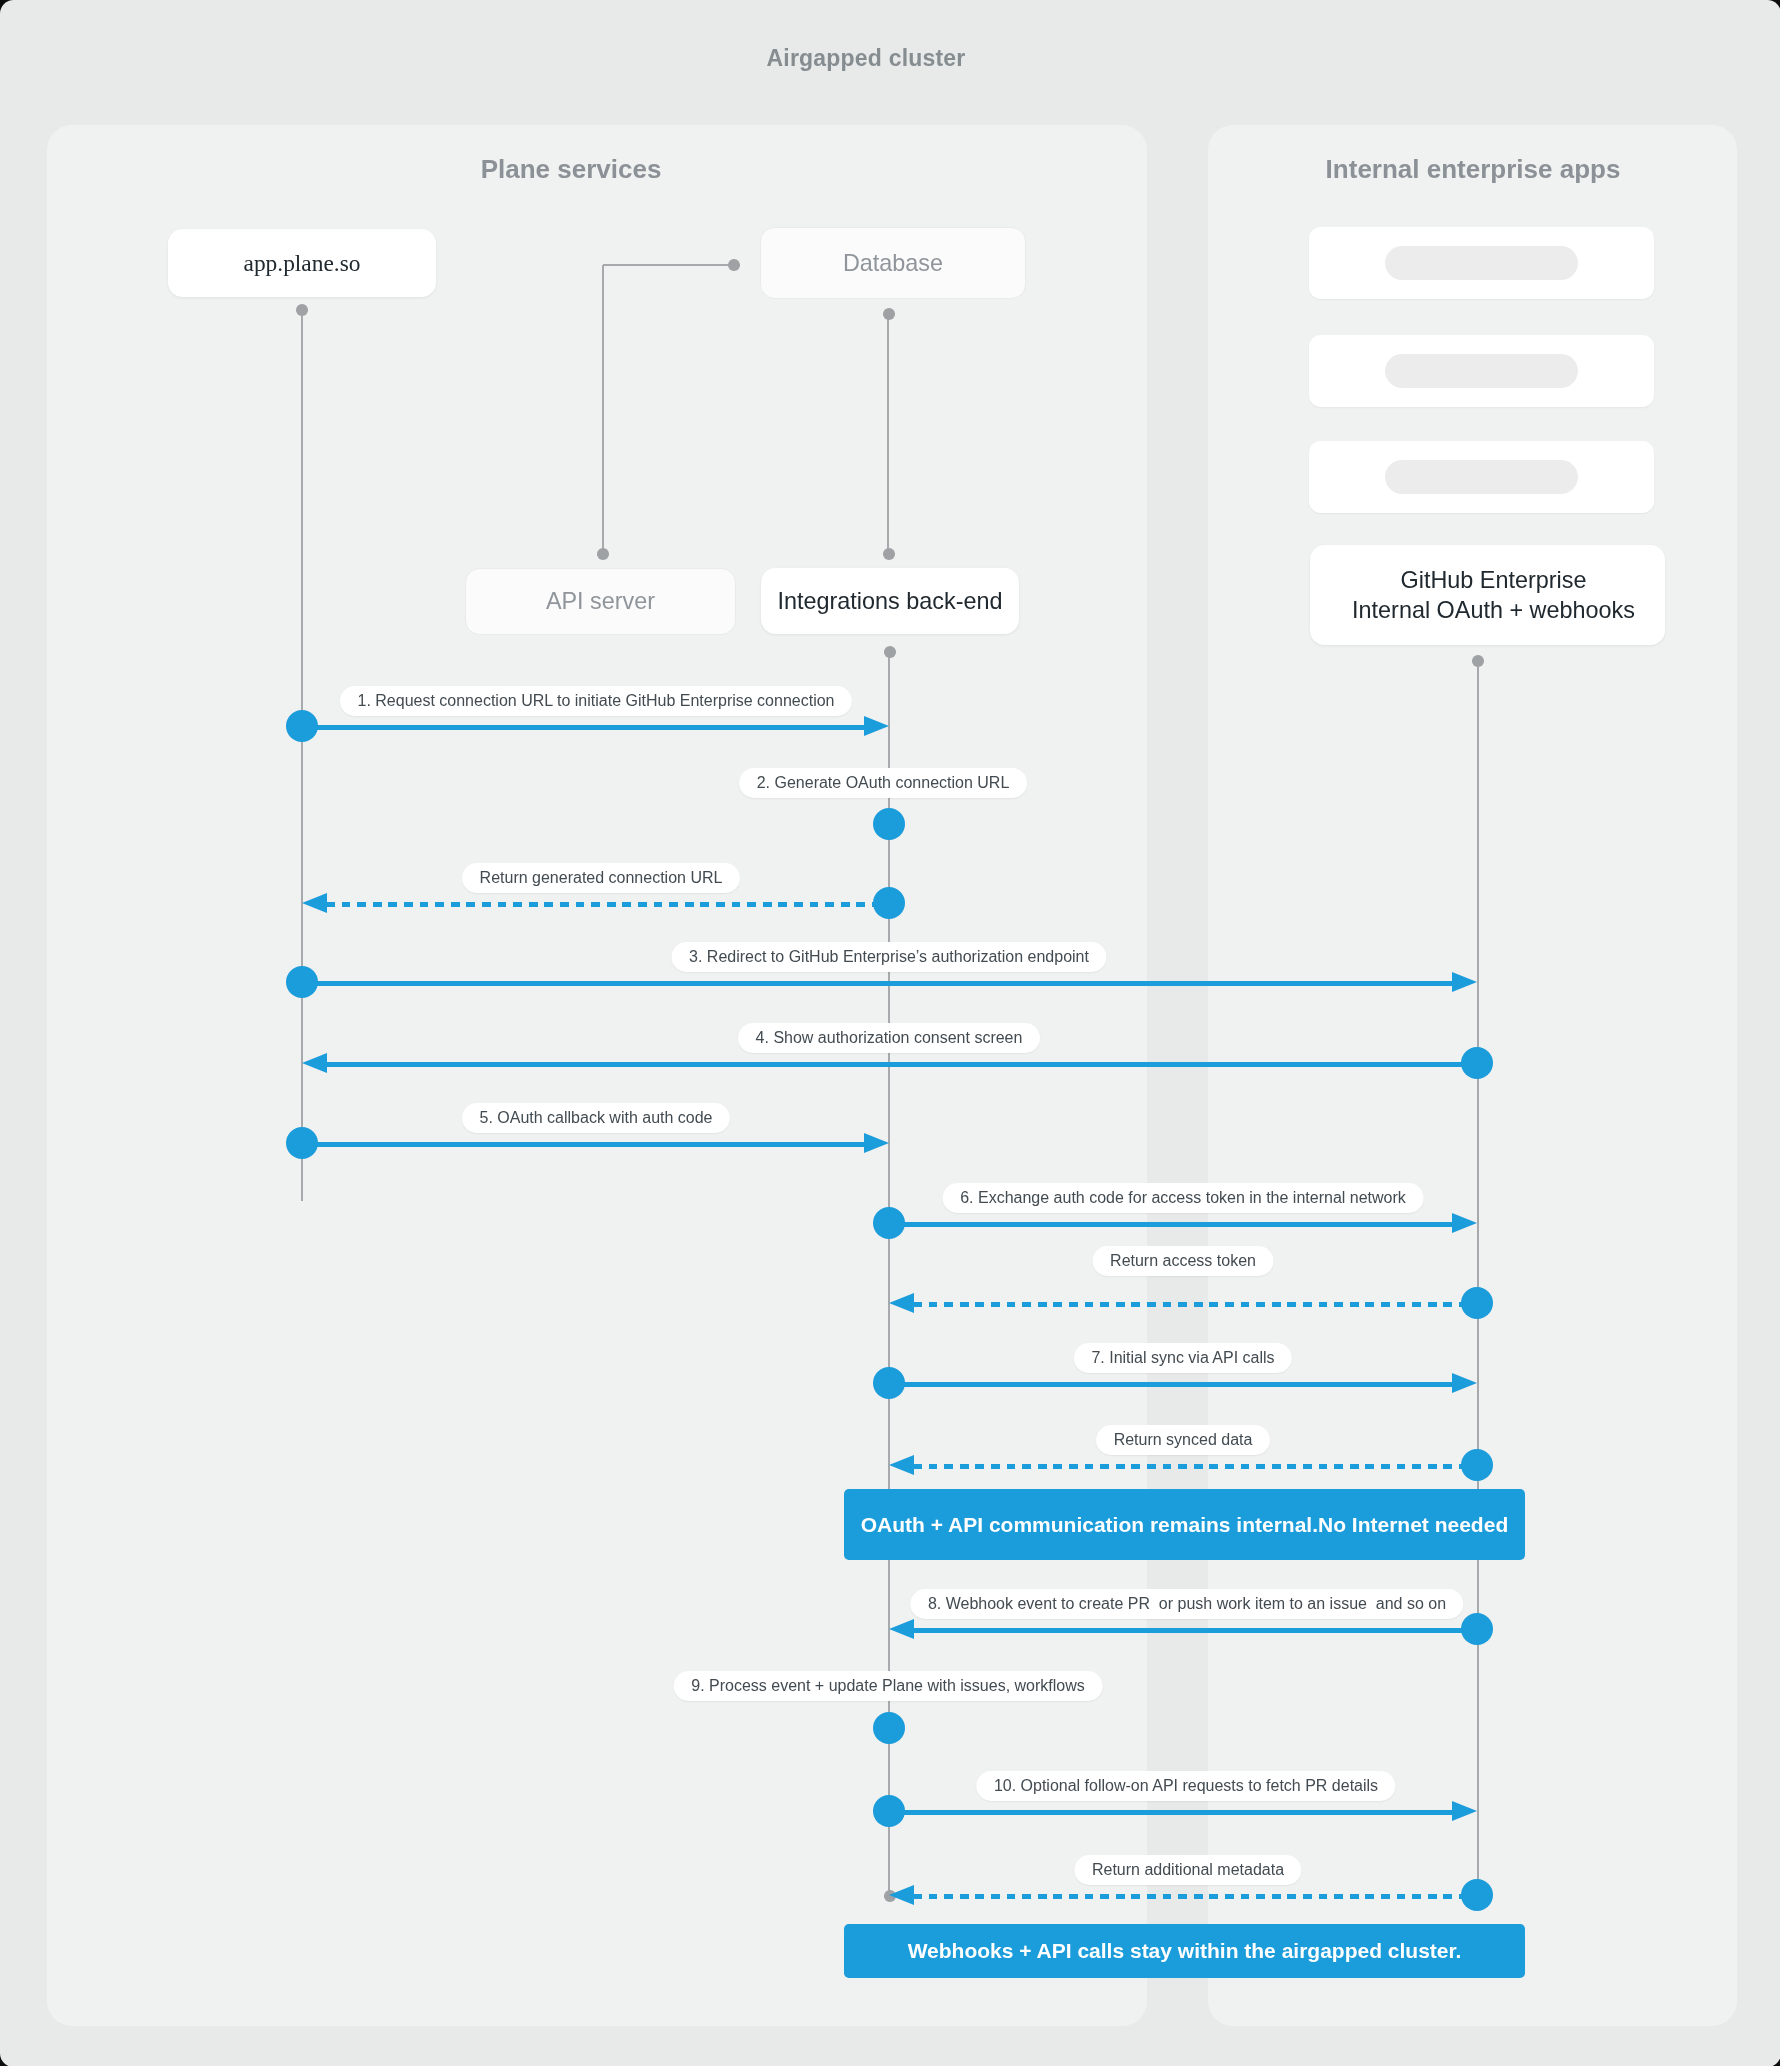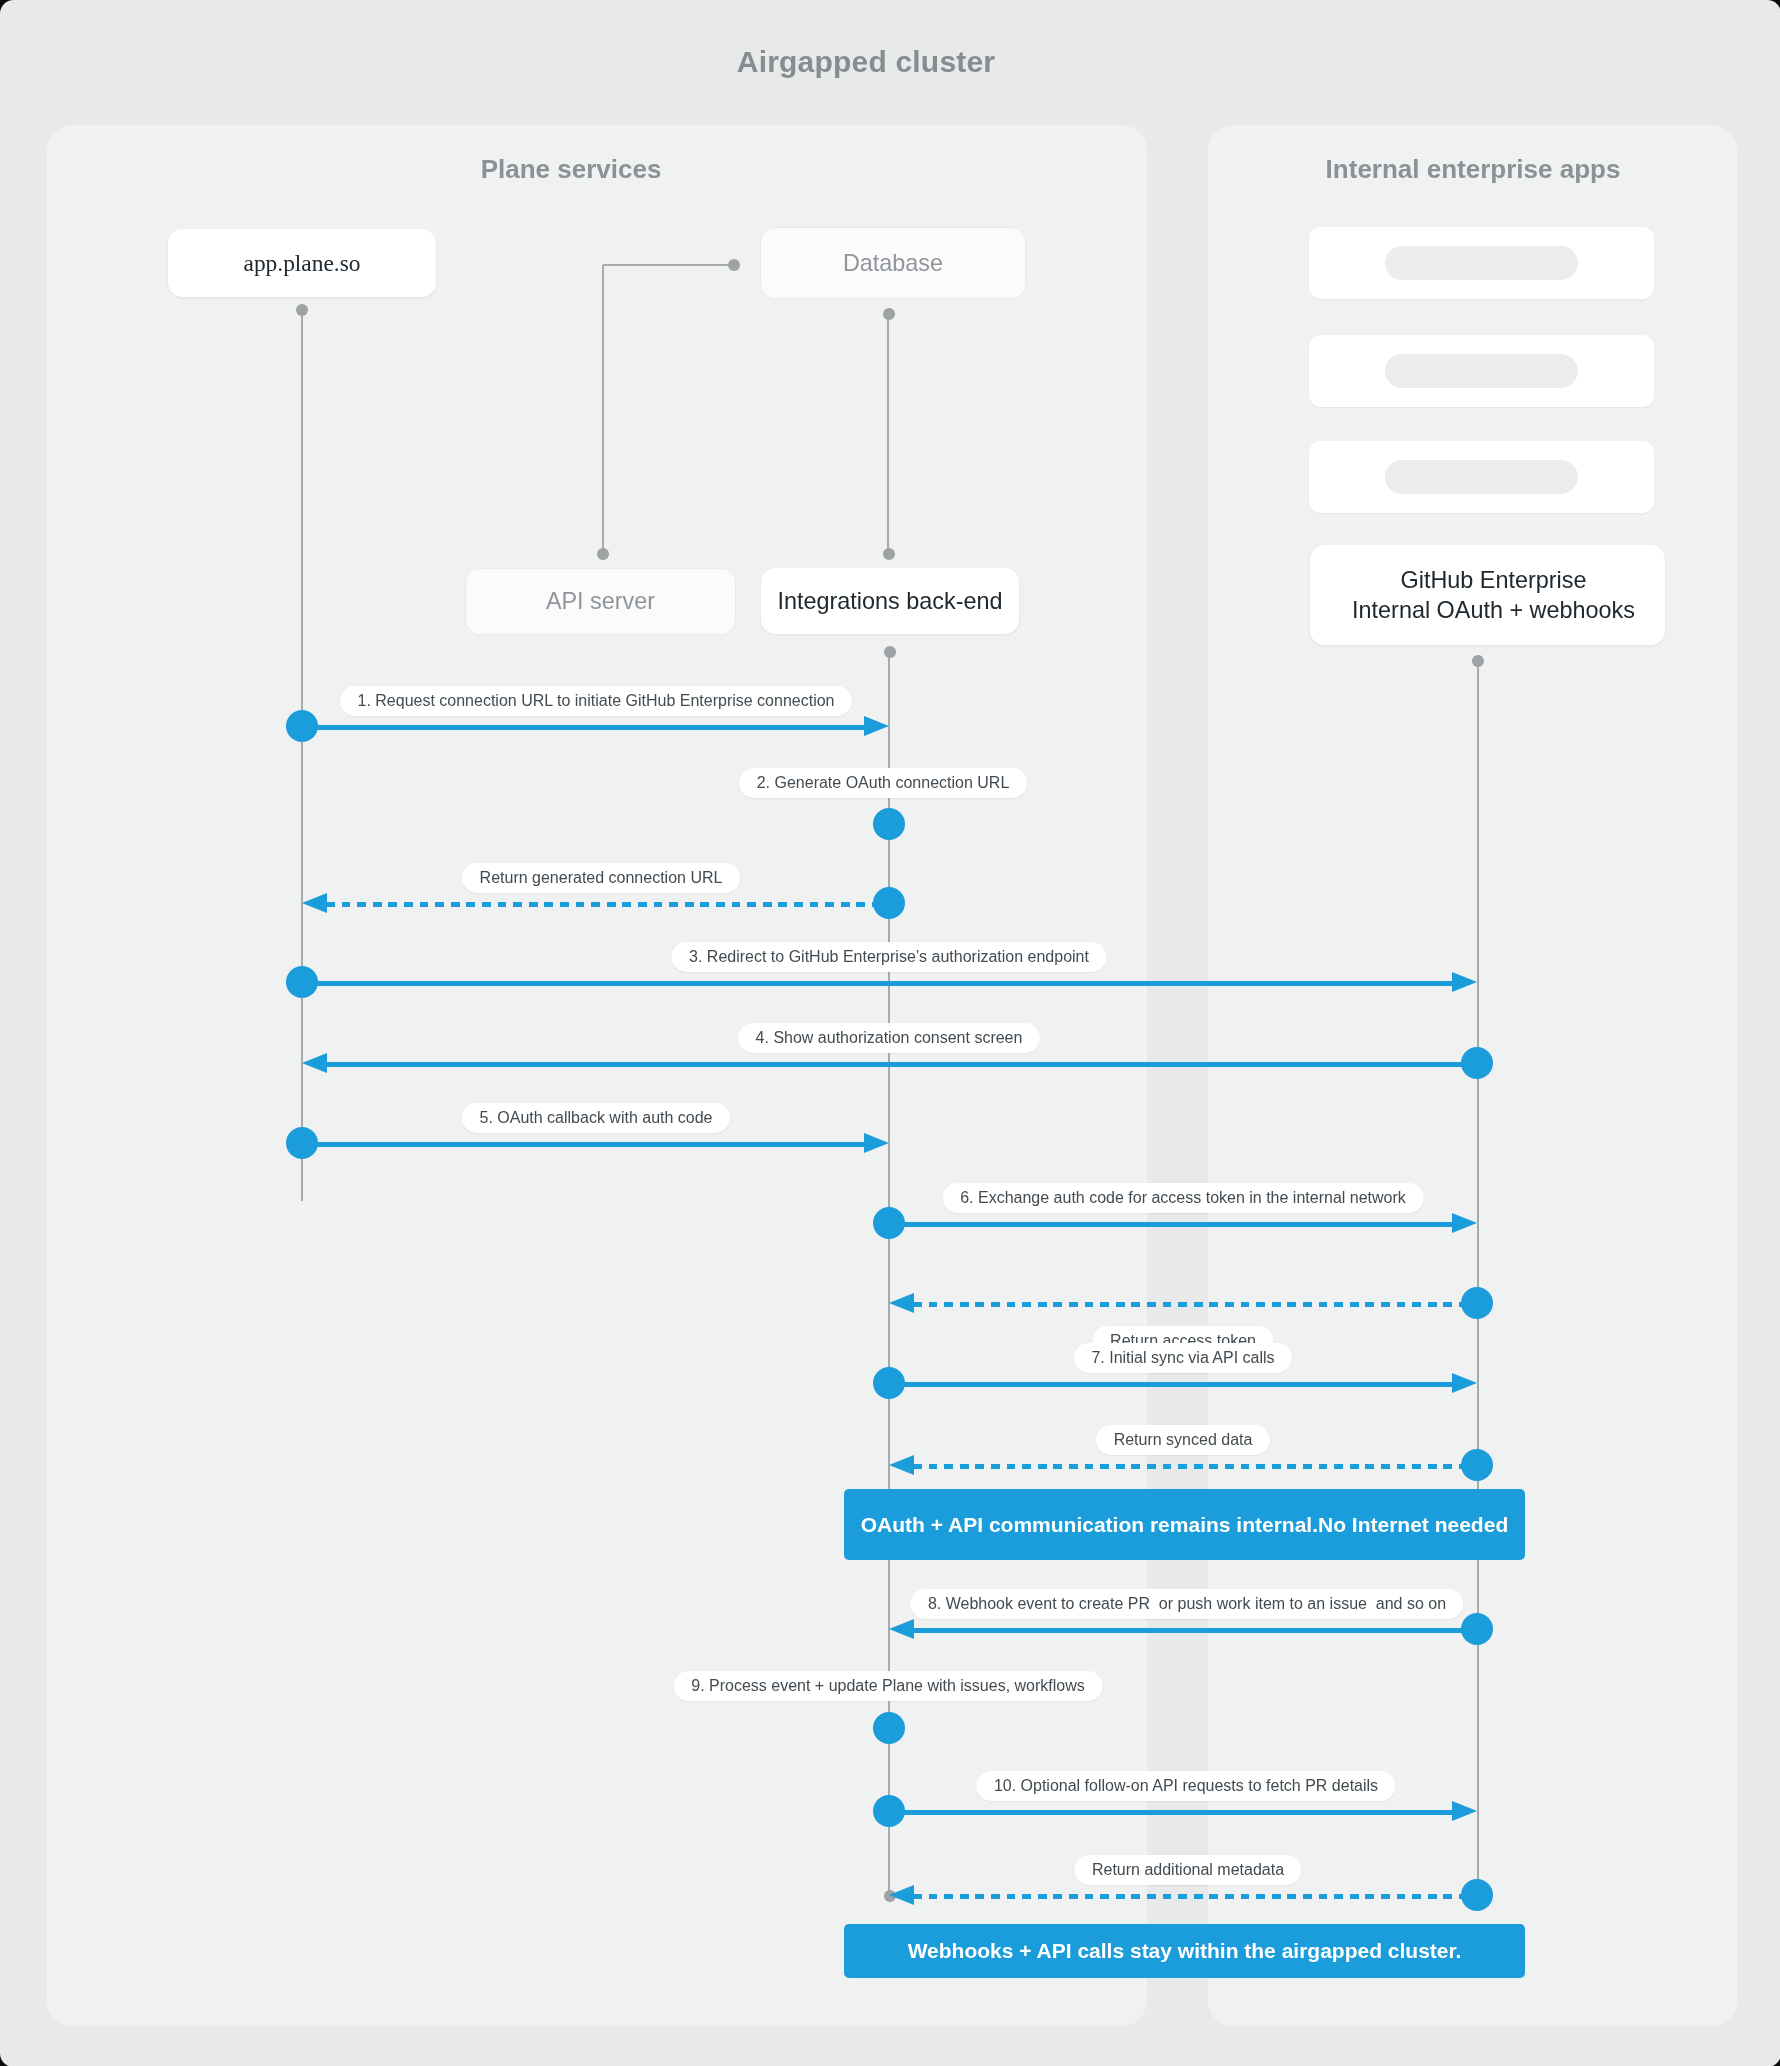--- a/index.html
+++ b/index.html
@@ -12,21 +12,21 @@
     --muted:#8d9398;
   }
   html,body{margin:0;padding:0;background:#0d0d0d;}
   body{font-family:"Liberation Sans", sans-serif;}
   .page{
     position:relative;width:1781px;height:2067px;background:var(--page);
     border-radius:13.7px;overflow:hidden;
   }
   .title{
     position:absolute;transform:translateX(-50%);
-    font-size:30px;font-weight:700;color:#868d91;letter-spacing:0.2px;white-space:nowrap;
+    font-size:23px;font-weight:700;color:#868d91;letter-spacing:0.2px;white-space:nowrap;
   }
   .panel{
     position:absolute;background:var(--panel);border-radius:25px;
   }
   .panel-header{
     position:absolute;transform:translateX(-50%);
     font-size:26px;font-weight:600;color:#8b9196;white-space:nowrap;z-index:2;
   }
   .node{
     position:absolute;background:#fff;border-radius:14.6px;z-index:3;
@@ -156,21 +156,21 @@
   <div class="pill" style="left:596px;top:1103px;">5. OAuth callback with auth code</div>
 
   <div class="mline" style="left:889px;top:1222px;width:565px;"></div>
   <div class="head right" style="left:1452px;top:1213px;"></div>
   <div class="bdot" style="left:873px;top:1207px;"></div>
   <div class="pill" style="left:1183px;top:1183px;">6. Exchange auth code for access token in the internal network</div>
 
   <div class="mline dashed" style="left:913px;top:1302px;width:565px;"></div>
   <div class="head left" style="left:889px;top:1293px;"></div>
   <div class="bdot" style="left:1461px;top:1287px;"></div>
-  <div class="pill" style="left:1183px;top:1326px;">Return access token</div>
+  <div class="pill" style="left:1183px;top:1246px;">Return access token</div>
 
   <div class="mline" style="left:889px;top:1382px;width:565px;"></div>
   <div class="head right" style="left:1452px;top:1373px;"></div>
   <div class="bdot" style="left:873px;top:1367px;"></div>
   <div class="pill" style="left:1183px;top:1343px;">7. Initial sync via API calls</div>
 
   <div class="mline dashed" style="left:913px;top:1464px;width:565px;"></div>
   <div class="head left" style="left:889px;top:1455px;"></div>
   <div class="bdot" style="left:1461px;top:1449px;"></div>
   <div class="pill" style="left:1183px;top:1425px;">Return synced data</div>

